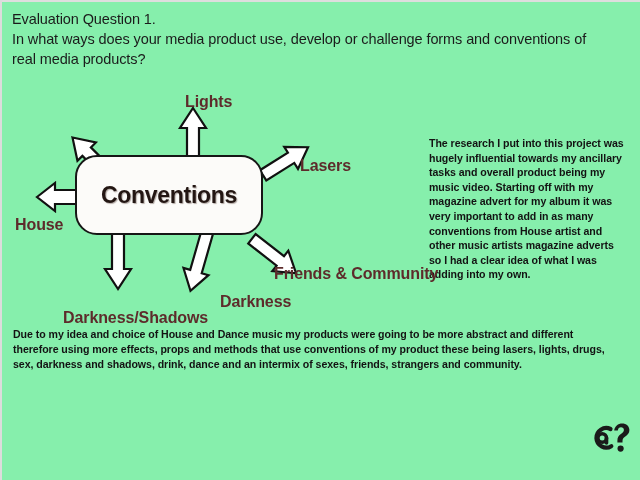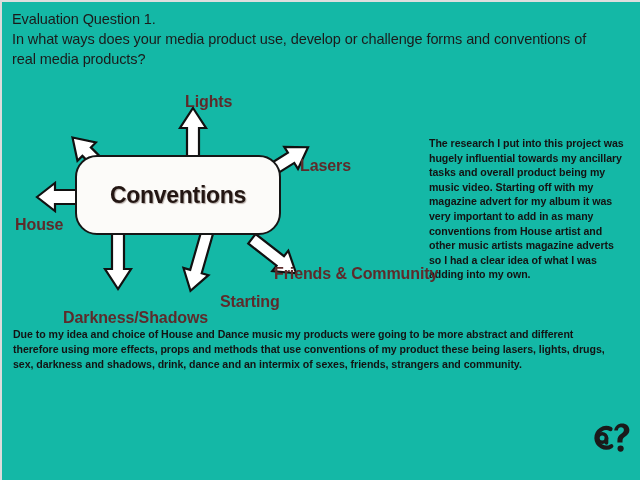--- a/index.html
+++ b/index.html
@@ -13,21 +13,21 @@
     font-family: "Liberation Sans", sans-serif;
     overflow: hidden;
     position: relative;
   }
 
   .slide {
     position: absolute;
     left: 0; top: 0;
     width: 640px;
     height: 480px;
-    background: #14b8a6;
+    background: #86efac;
   }
 
   
   .edge-top {
     position: absolute;
     left: 0; top: 0;
     width: 640px; height: 2px;
     background: #dedede;
   }
   .edge-left {
@@ -57,21 +57,21 @@
     left: 0;
     top: 85px;
     width: 420px;
     height: 230px;
   }
 
   .center-box {
     position: absolute;
     left: 75px;
     top: 70px;
-    width: 206px;
+    width: 188px;
     height: 80px;
     background: #fcfbf9;
     border: 2.2px solid #161616;
     border-radius: 22px;
     box-sizing: border-box;
     z-index: 6;
     display: flex;
     align-items: center;
     justify-content: center;
   }
@@ -215,21 +215,21 @@
 
 
     <div class="node-label" style="left:300px; top:72px;">Lasers</div>
 
     <div class="node-label" style="left:15px; top:131px;">House</div>
 
     <div class="node-label" style="left:274px; top:180px;">Friends &amp; Community</div>
 
     <div class="node-label" style="left:63px; top:208px;margin-top:16px;">Darkness/Shadows</div>
 
-    <div class="node-label" style="left:220px; top:208px;">Starting</div>
+    <div class="node-label" style="left:220px; top:208px;">Darkness</div>
 
   </div>
 
   <div class="side-text">The research I put into this project was hugely influential towards my ancillary tasks and overall product being my music video. Starting off with my magazine advert for my album it was very important to add in as many conventions from House artist and other music artists magazine adverts so I had a clear idea of what I was adding into my own.</div>
 
   <div class="bottom-text">Due to my idea and choice of House and Dance music my products were going to be more abstract and different therefore using more effects, props and methods that use conventions of my product these being lasers, lights, drugs, sex, darkness and shadows, drink, dance and an intermix of sexes, friends, strangers and community.</div>
 
   <div class="logo">
     <svg width="44" height="34" viewBox="0 0 44 34">
 

